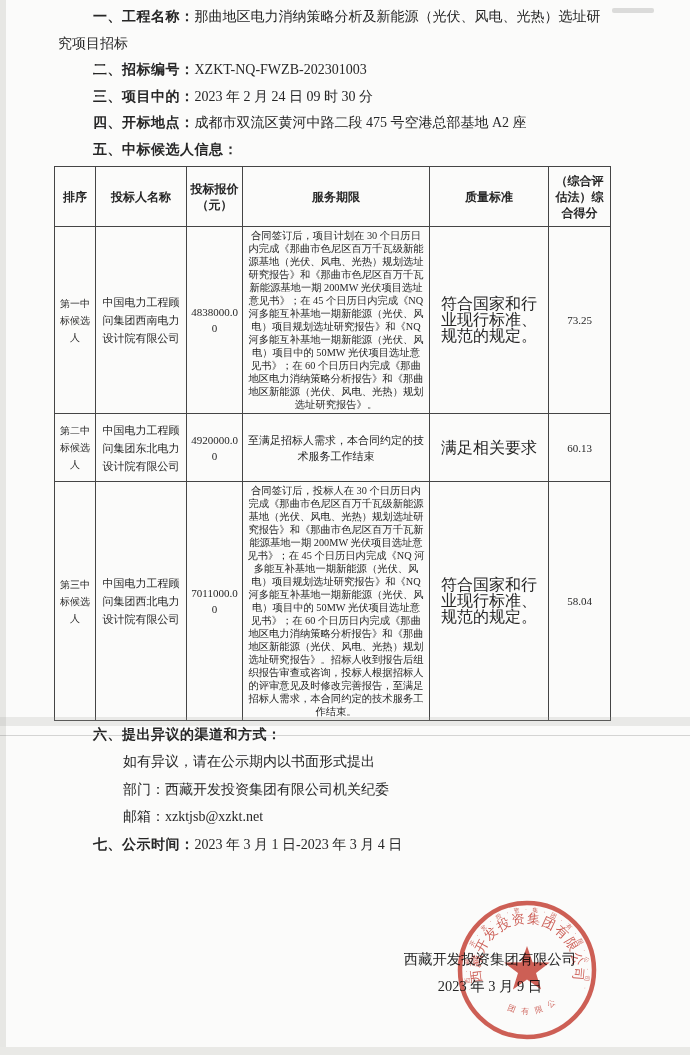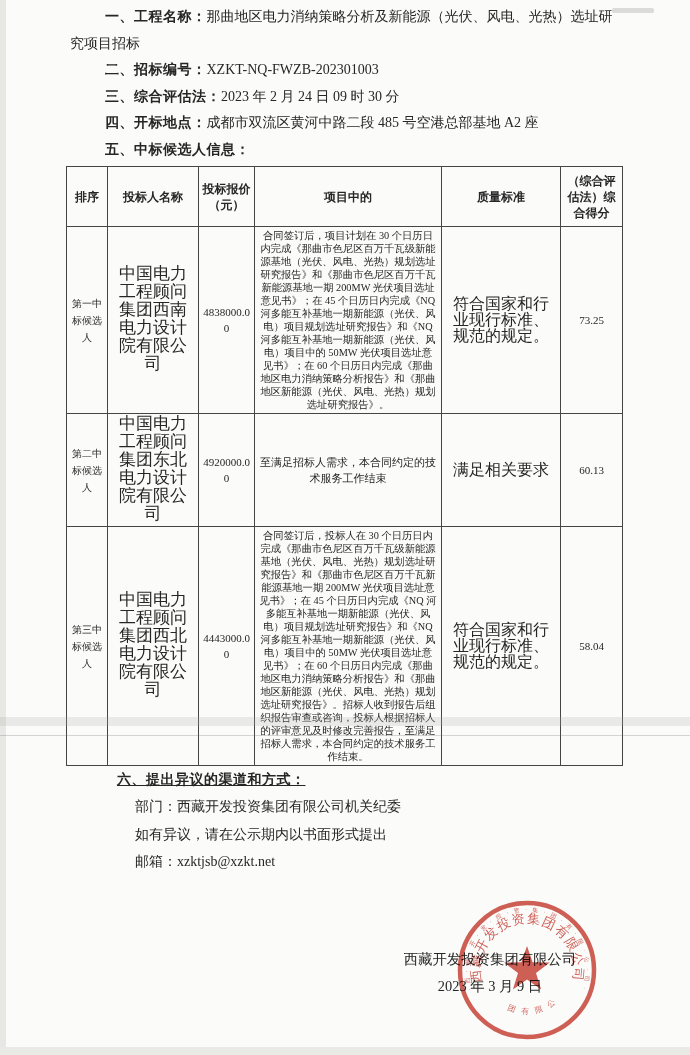--- a/index.html
+++ b/index.html
@@ -5,21 +5,21 @@
   html,body{margin:0;padding:0;}
   body{
     width:690px;height:1055px;
     background:#fbfbfa;
     font-family:"Liberation Serif","DejaVu Serif",serif;
     color:#262626;
     position:relative;
     overflow:hidden;
   }
   .page{position:relative;width:690px;height:1055px;}
-  .content{position:absolute;left:70px;top:4px;width:556px;}
+  .content{position:absolute;left:58px;top:4px;width:556px;}
   
   .intro p{margin:0;font-size:14px;line-height:26.5px;}
   .intro p.item{text-indent:35px;}
   .intro b{font-weight:bold;letter-spacing:.5px;}
   .intro .note{margin-left:90px;}
   
   table.bids{
     border-collapse:collapse;
     table-layout:fixed;
     width:556px;
@@ -33,30 +33,30 @@
     word-break:break-word;
   }
   table.bids th{font-size:12px;font-weight:bold;line-height:16px;padding:2px 3px;}
   col.c-rank{width:41px;}
   col.c-bidder{width:91px;}
   col.c-price{width:56px;}
   col.c-service{width:187px;}
   col.c-quality{width:119px;}
   col.c-score{width:62px;}
   td.rank{font-size:10px;line-height:17px;padding:2px 7px;}
-  td.bidder{font-size:17px;line-height:18px;padding:2px 9px;font-family:Liberation Mono, monospace;}
+  td.bidder{font-size:11px;line-height:18px;padding:2px 9px;}
   td.price{font-size:11px;line-height:16px;word-break:break-all;}
   td.service{font-size:10.3px;line-height:13px;text-align:justify;text-align-last:center;padding:3px 6px;}
   td.service-short{font-size:11px;line-height:16px;text-align:center;padding:3px 8px;margin-left:24px;}
   td.quality{font-size:16px;line-height:16px;padding:2px 5px;}
   td.score{font-size:11px;margin-left:20px;}
   tr.r1{height:176px;} tr.r2{height:68px;padding-left:48px;} tr.r3{height:231px;} tr.rh{height:60px;}
   
   .outro p{margin:0;font-size:14px;line-height:27.4px;}
-  .outro .heading{font-weight:bold;letter-spacing:.5px;margin-left:47px;text-decoration:underline;}
+  .outro .heading{font-weight:bold;letter-spacing:.5px;margin-left:35px;}
   .outro .sub{margin-left:65px;}
   .outro .pub{margin-left:35px;}
   .outro .pub b{font-weight:bold;letter-spacing:.5px;}
   
   .signature{
     position:absolute;left:392px;top:946px;width:196px;
     text-align:center;font-size:14.4px;line-height:27px;
   }
   .signature .sig-line{display:block;}
   
@@ -75,40 +75,40 @@
 </head>
 <body>
 
 <div class="page">
 
   <div class="content">
 
     <div class="intro">
       <p class="item"><b>一、工程名称：</b><span>那曲地区电力消纳策略分析及新能源（光伏、风电、光热）选址研究项目招标</span></p>
       <p class="item"><b>二、招标编号：</b><span>XZKT-NQ-FWZB-202301003</span></p>
-      <p class="item"><b>三、综合评估法：</b><span>2023 年 2 月 24 日 09 时 30 分</span></p>
-      <p class="item"><b>四、开标地点：</b><span>成都市双流区黄河中路二段 485 号空港总部基地 A2 座</span></p>
+      <p class="item"><b>三、项目中的：</b><span>2023 年 2 月 24 日 09 时 30 分</span></p>
+      <p class="item"><b>四、开标地点：</b><span>成都市双流区黄河中路二段 475 号空港总部基地 A2 座</span></p>
       <p class="item"><b>五、中标候选人信息：</b></p>
     </div>
 
     <table class="bids">
       <colgroup>
         <col class="c-rank">
           <col class="c-bidder">
           <col class="c-price">
         <col class="c-service">
           <col class="c-quality">
           <col class="c-score">
       </colgroup>
       <tbody>
           <tr class="rh">
         <th>排序</th>
         <th>投标人名称</th>
         <th>投标报价（元）</th>
-        <th>项目中的</th>
+        <th>服务期限</th>
         <th>质量标准</th>
         <th>（综合评估法）综合得分</th>
       </tr>
       <tr class="r1">
         <td class="rank">第一中标候选人</td>
         <td class="bidder">中国电力工程顾问集团西南电力设计院有限公司</td>
         <td class="price">4838000.00</td>
         <td class="service">合同签订后，项目计划在 30 个日历日内完成《那曲市色尼区百万千瓦级新能源基地（光伏、风电、光热）规划选址研究报告》和《那曲市色尼区百万千瓦新能源基地一期 200MW 光伏项目选址意见书》；在 45 个日历日内完成《NQ 河多能互补基地一期新能源（光伏、风电）项目规划选址研究报告》和《NQ 河多能互补基地一期新能源（光伏、风电）项目中的 50MW 光伏项目选址意见书》；在 60 个日历日内完成《那曲地区电力消纳策略分析报告》和《那曲地区新能源（光伏、风电、光热）规划选址研究报告》。</td>
         <td class="quality">符合国家和行业现行标准、规范的规定。</td>
         <td class="score">73.25</td>
@@ -117,33 +117,34 @@
         <td class="rank">第二中标候选人</td>
         <td class="bidder">中国电力工程顾问集团东北电力设计院有限公司</td>
         <td class="price">4920000.00</td>
         <td class="service-short">至满足招标人需求，本合同约定的技术服务工作结束</td>
         <td class="quality">满足相关要求</td>
         <td class="score">60.13</td>
       </tr>
       <tr class="r3">
         <td class="rank">第三中标候选人</td>
         <td class="bidder">中国电力工程顾问集团西北电力设计院有限公司</td>
-        <td class="price">4443000.00</td>
+        <td class="price">7011000.00</td>
         <td class="service">合同签订后，投标人在 30 个日历日内完成《那曲市色尼区百万千瓦级新能源基地（光伏、风电、光热）规划选址研究报告》和《那曲市色尼区百万千瓦新能源基地一期 200MW 光伏项目选址意见书》；在 45 个日历日内完成《NQ 河多能互补基地一期新能源（光伏、风电）项目规划选址研究报告》和《NQ 河多能互补基地一期新能源（光伏、风电）项目中的 50MW 光伏项目选址意见书》；在 60 个日历日内完成《那曲地区电力消纳策略分析报告》和《那曲地区新能源（光伏、风电、光热）规划选址研究报告》。招标人收到报告后组织报告审查或咨询，投标人根据招标人的评审意见及时修改完善报告，至满足招标人需求，本合同约定的技术服务工作结束。</td>
         <td class="quality">符合国家和行业现行标准、规范的规定。</td>
         <td class="score">58.04</td>
       </tr>
     </tbody>
       </table>
 
     <div class="outro">
       <p class="heading">六、提出异议的渠道和方式：</p>
+      <p class="sub">如有异议，请在公示期内以书面形式提出</p>
       <p class="sub">部门：西藏开发投资集团有限公司机关纪委</p>
-      <p class="sub">如有异议，请在公示期内以书面形式提出</p>
       <p class="sub">邮箱：xzktjsb@xzkt.net</p>
+      <p class="pub"><b>七、公示时间：</b><span>2023 年 3 月 1 日-2023 年 3 月 4 日</span></p>
     </div>
 
   </div>
 
   <div class="signature">
     <span class="sig-line">西藏开发投资集团有限公司</span>
     <span class="sig-line">2023 年 3 月 9 日</span>
   </div>
 
   <svg class="seal" viewBox="0 0 150 150" xmlns="http://www.w3.org/2000/svg">

